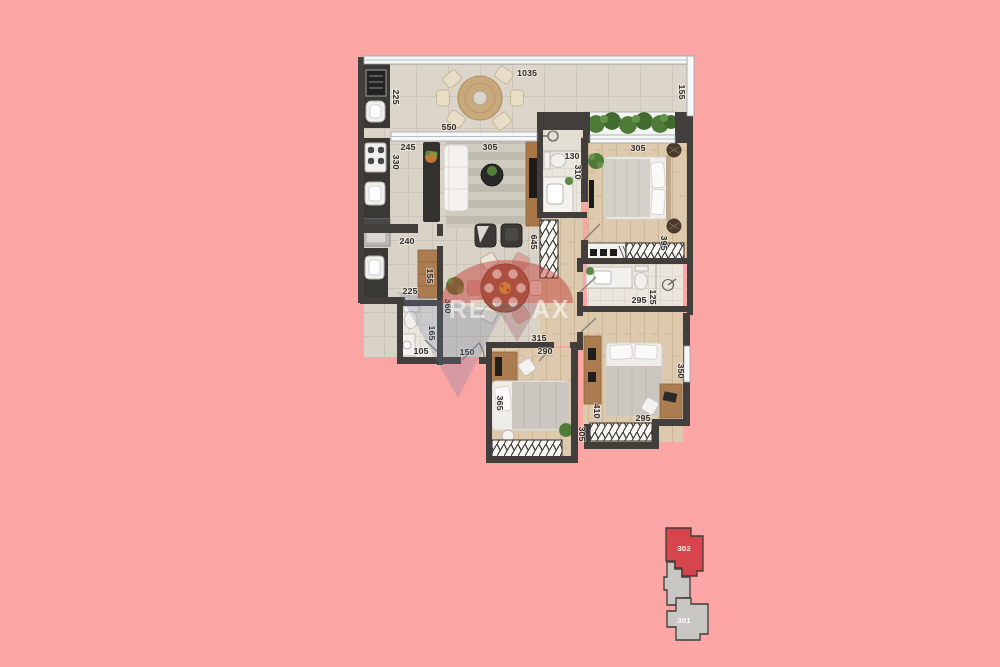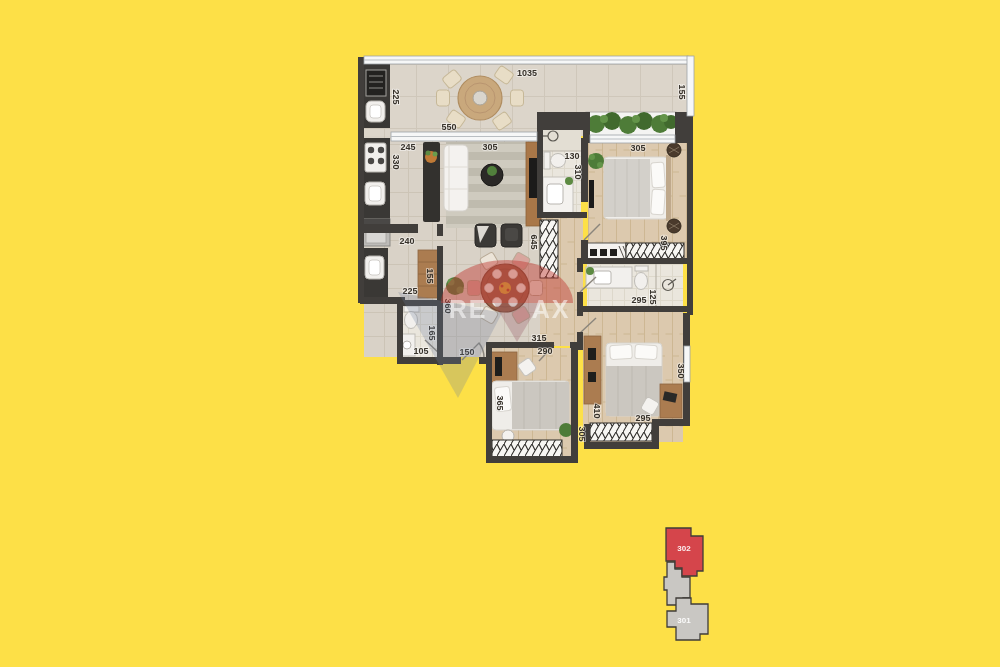--- a/index.html
+++ b/index.html
@@ -1,16 +1,16 @@
 <!DOCTYPE html>
 <html><head>
 <meta charset="utf-8">
 <style>
   html,body{margin:0;padding:0;background:#ffffff;}
-  .stage{position:relative;width:1000px;height:667px;background:#fde047;overflow:hidden;}
+  .stage{position:relative;width:1000px;height:667px;background:#fca5a5;overflow:hidden;}
   svg{display:block;}
   text{font-family:"Liberation Sans", sans-serif;}
   .dim{fill:#37322b;font-size:9px;font-weight:600;paint-order:stroke;stroke:rgba(255,255,255,.45);stroke-width:2px;}
   .unit{fill:#ffffff;font-size:8px;font-weight:700;opacity:.92;}
   .wm-text{font-size:25px;font-weight:700;fill:rgba(255,255,255,.55);letter-spacing:2px;}
   .win{fill:#f6f7f7;stroke:#9fa4a8;stroke-width:.8;}
   .leaf{stroke:#8a857c;stroke-width:1.4;fill:none;}
   .white-fix{fill:#f2f0ed;stroke:#b8b5b0;stroke-width:.9;}
   .wood-f{fill:#ab7c50;stroke:#8d6440;stroke-width:.8;}
 </style>

